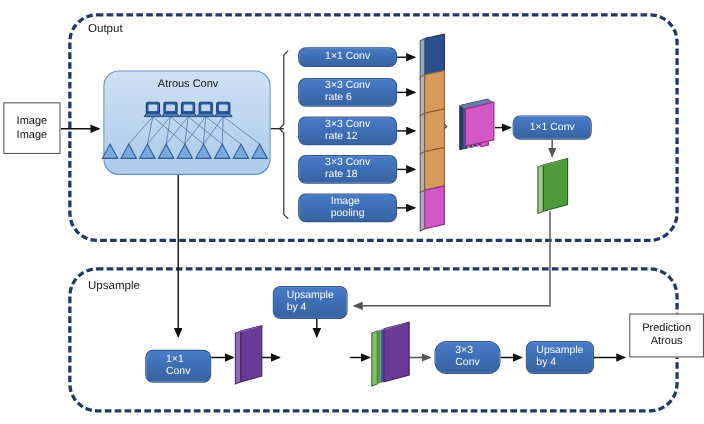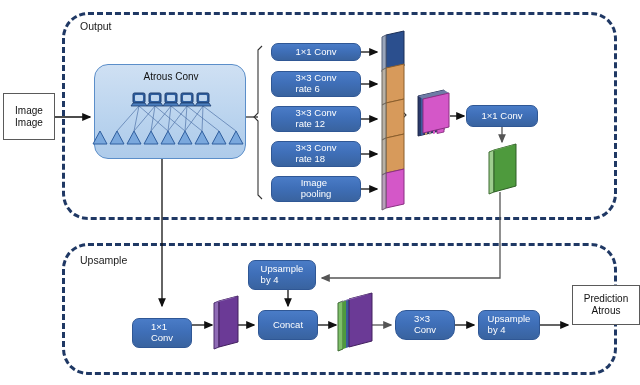--- a/index.html
+++ b/index.html
@@ -314,19 +314,18 @@
 rate 18</div>
   <div class="blue-box" id="aspp-image-pooling">Image
 pooling</div>
 
   <div class="blue-box" id="encoder-1x1-conv">1×1 Conv</div>
 
   <div class="blue-box" id="decoder-1x1-conv">1×1
 Conv</div>
   <div class="blue-box" id="decoder-upsample1">Upsample
 by 4</div>
-  <div class="blue-box" id="decoder-concat">Concat</div>
   <div class="blue-box" id="decoder-3x3-conv">3×3
 Conv</div>
   <div class="blue-box" id="decoder-upsample2">Upsample
 by 4</div>
 
 </div>
 
 </body></html>

